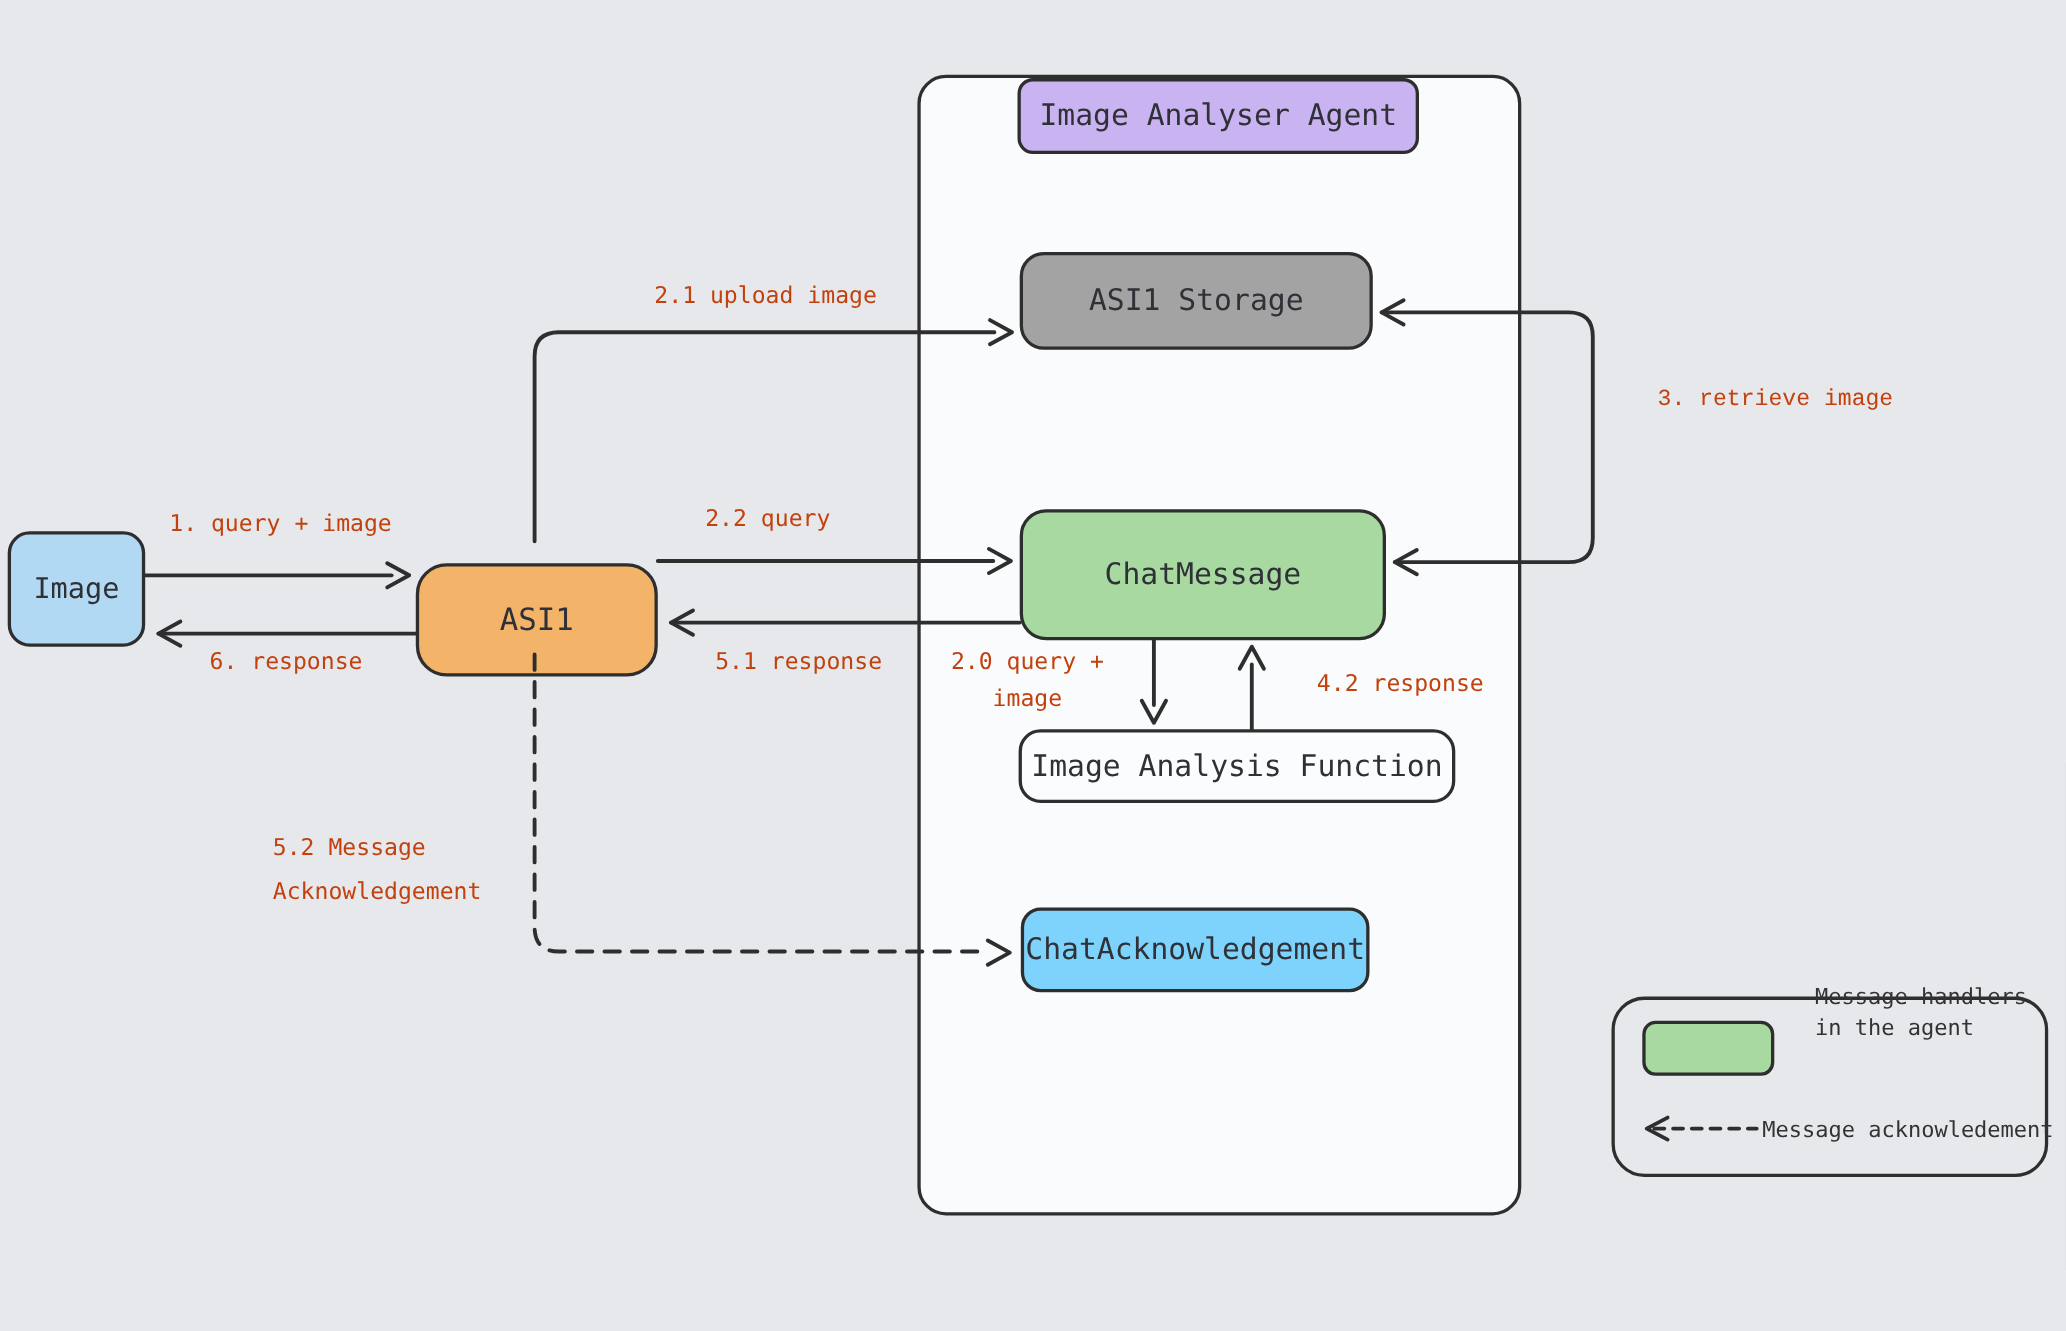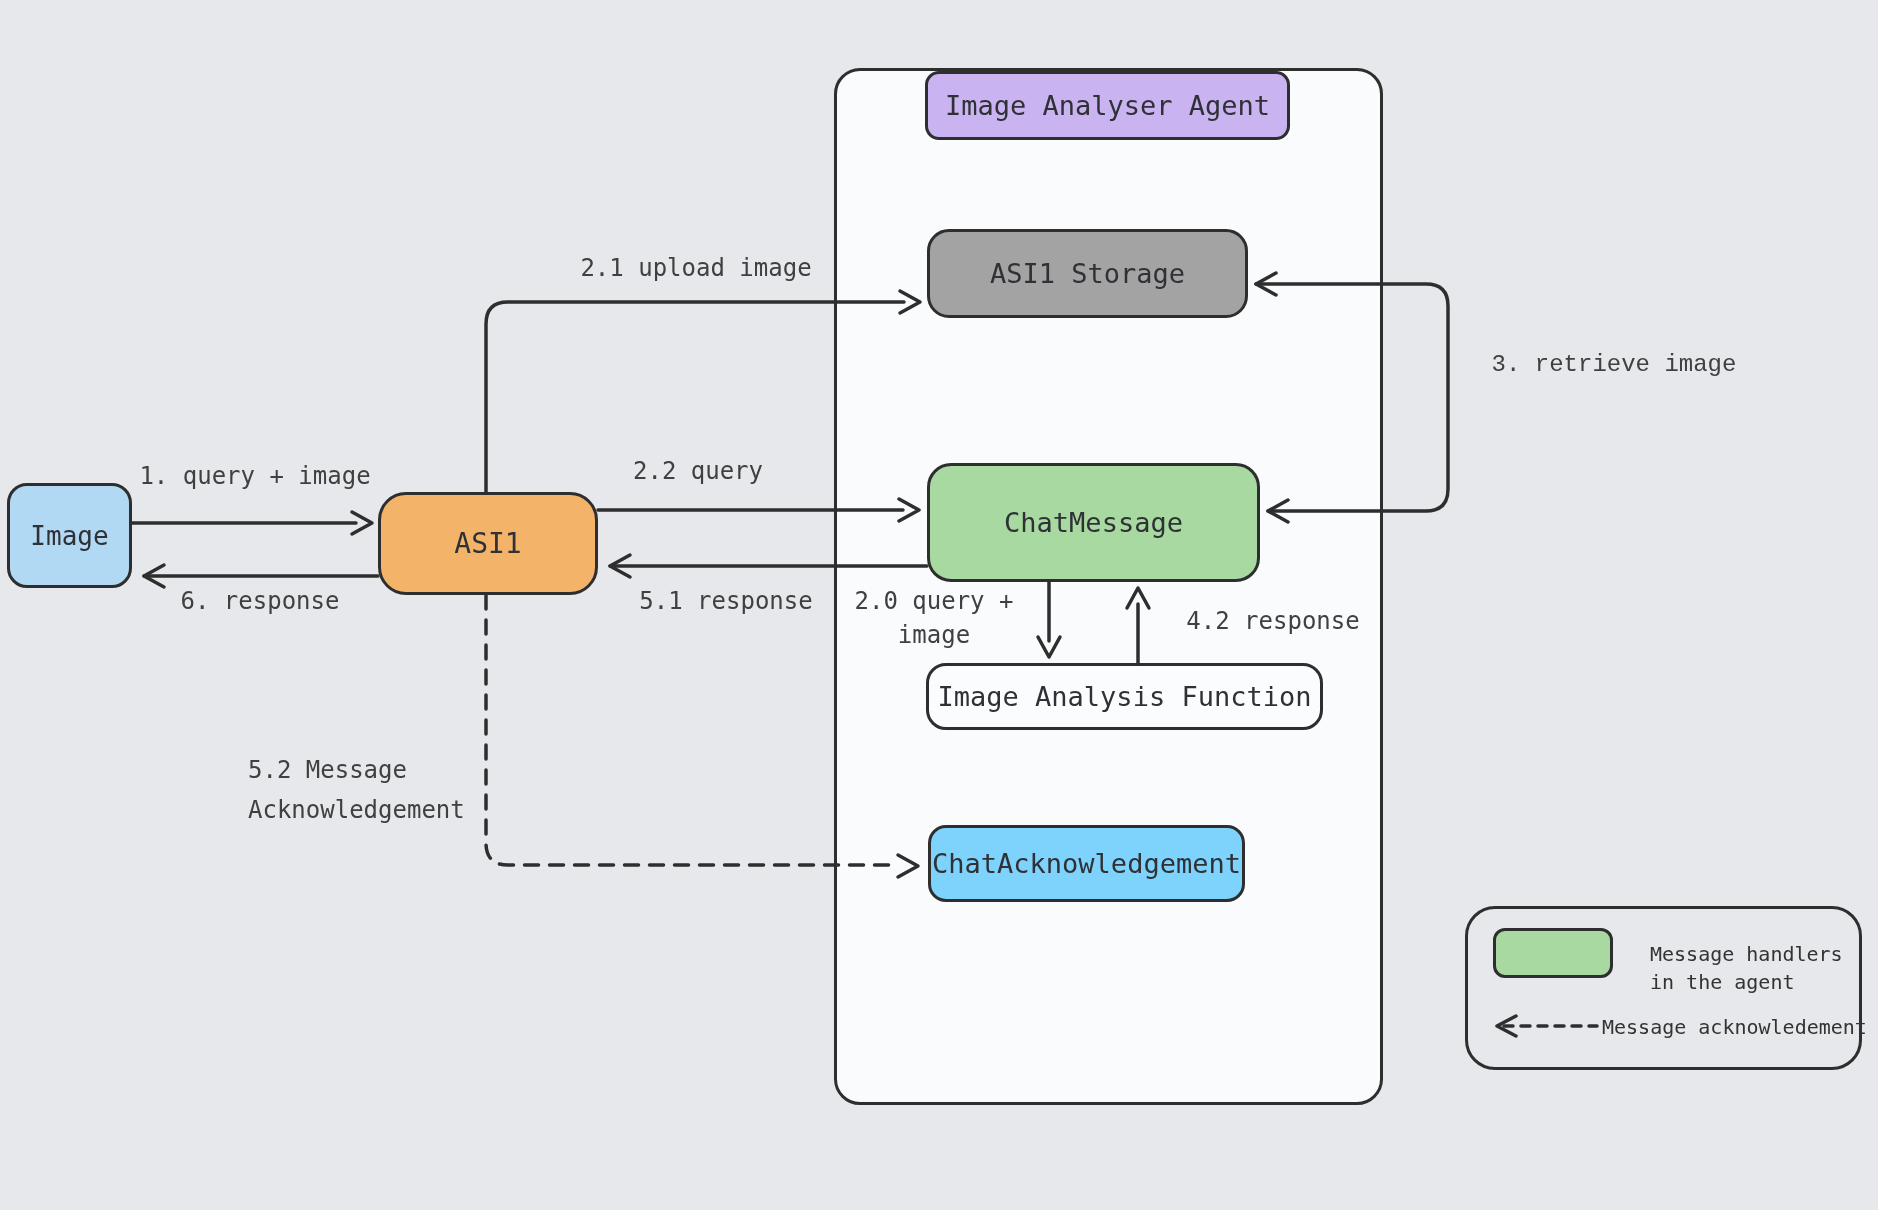--- a/index.html
+++ b/index.html
@@ -24,32 +24,32 @@
   .container-box{
     left:834px;top:68px;width:549px;height:1037px;
     border-radius:26px;background:#fafbfc;
   }
   .agent-header{left:925px;top:71px;width:365px;height:69px;border-radius:14px;background:#c9b3f0;z-index:2;}
   .storage{left:927px;top:229px;width:321px;height:89px;border-radius:22px;background:#a3a3a3;z-index:2;}
   .chatmsg{left:927px;top:463px;width:333px;height:119px;border-radius:24px;background:#a7d9a0;z-index:2;}
   .func{left:926px;top:663px;width:397px;height:67px;border-radius:20px;background:#fbfcfd;z-index:2;}
   .chatack{left:928px;top:825px;width:317px;height:77px;border-radius:18px;background:#7dd3fc;z-index:2;}
   .user{left:7px;top:483px;width:125px;height:105px;border-radius:20px;background:#b2d9f4;font-size:26px;}
-  .asi1{left:378px;top:492px;width:220px;height:103px;border-radius:28px;background:#f3b46a;font-size:28px;}
+  .asi1{left:378px;top:512px;width:220px;height:103px;border-radius:28px;background:#f3b46a;font-size:28px;}
   .legend-box{left:1465px;top:906px;width:397px;height:164px;border-radius:30px;background:transparent;border-width:3px;}
   .legend-swatch{left:1493px;top:928px;width:120px;height:50px;border-radius:12px;background:#a7d9a0;}
 
   svg.wires{position:absolute;left:0;top:0;z-index:3;pointer-events:none;}
   svg.wires path{stroke:#2e2e2e;stroke-width:3.5;fill:none;stroke-linecap:round;stroke-linejoin:round;}
   svg.wires path.dashed{stroke-dasharray:14 11;}
   svg.wires path.dashed-small{stroke-dasharray:9 8;}
 
   .elabel{
     position:absolute;
-    font-size:24px;color:#404040;
+    font-size:21px;color:#c2410c;
     white-space:nowrap;
     transform:translate(-50%,-50%);
     z-index:4;text-align:center;
   }
   .elabel.two-line{line-height:34px;}
   .elabel.left-anchored{transform:none;text-align:left;line-height:40px;}
   .legend-text{
     position:absolute;font-size:20px;color:#333;
     white-space:nowrap;line-height:28px;z-index:4;
   }
@@ -78,21 +78,21 @@
   </div>
   <div class="box user">
     <span>Image</span>
   </div>
   <div class="box asi1">
     <span>ASI1</span>
   </div>
 
   <div class="box legend-box"></div>
   <div class="box legend-swatch"></div>
-  <div class="legend-text" style="left:1650px;top:940px;">
+  <div class="legend-text" style="left:1650px;top:892px;">
     <div>Message handlers</div>
     <div>in the agent</div>
   </div>
   <div class="legend-text" style="left:1602px;top:1013px;">Message acknowledement</div>
 
   <svg class="wires" width="1878" height="1210" viewBox="0 0 1878 1210">
     <g>
       <path d="M132,523 H356"></path>
       <path d="M352,512 L372,523 L352,534"></path>
     </g>

